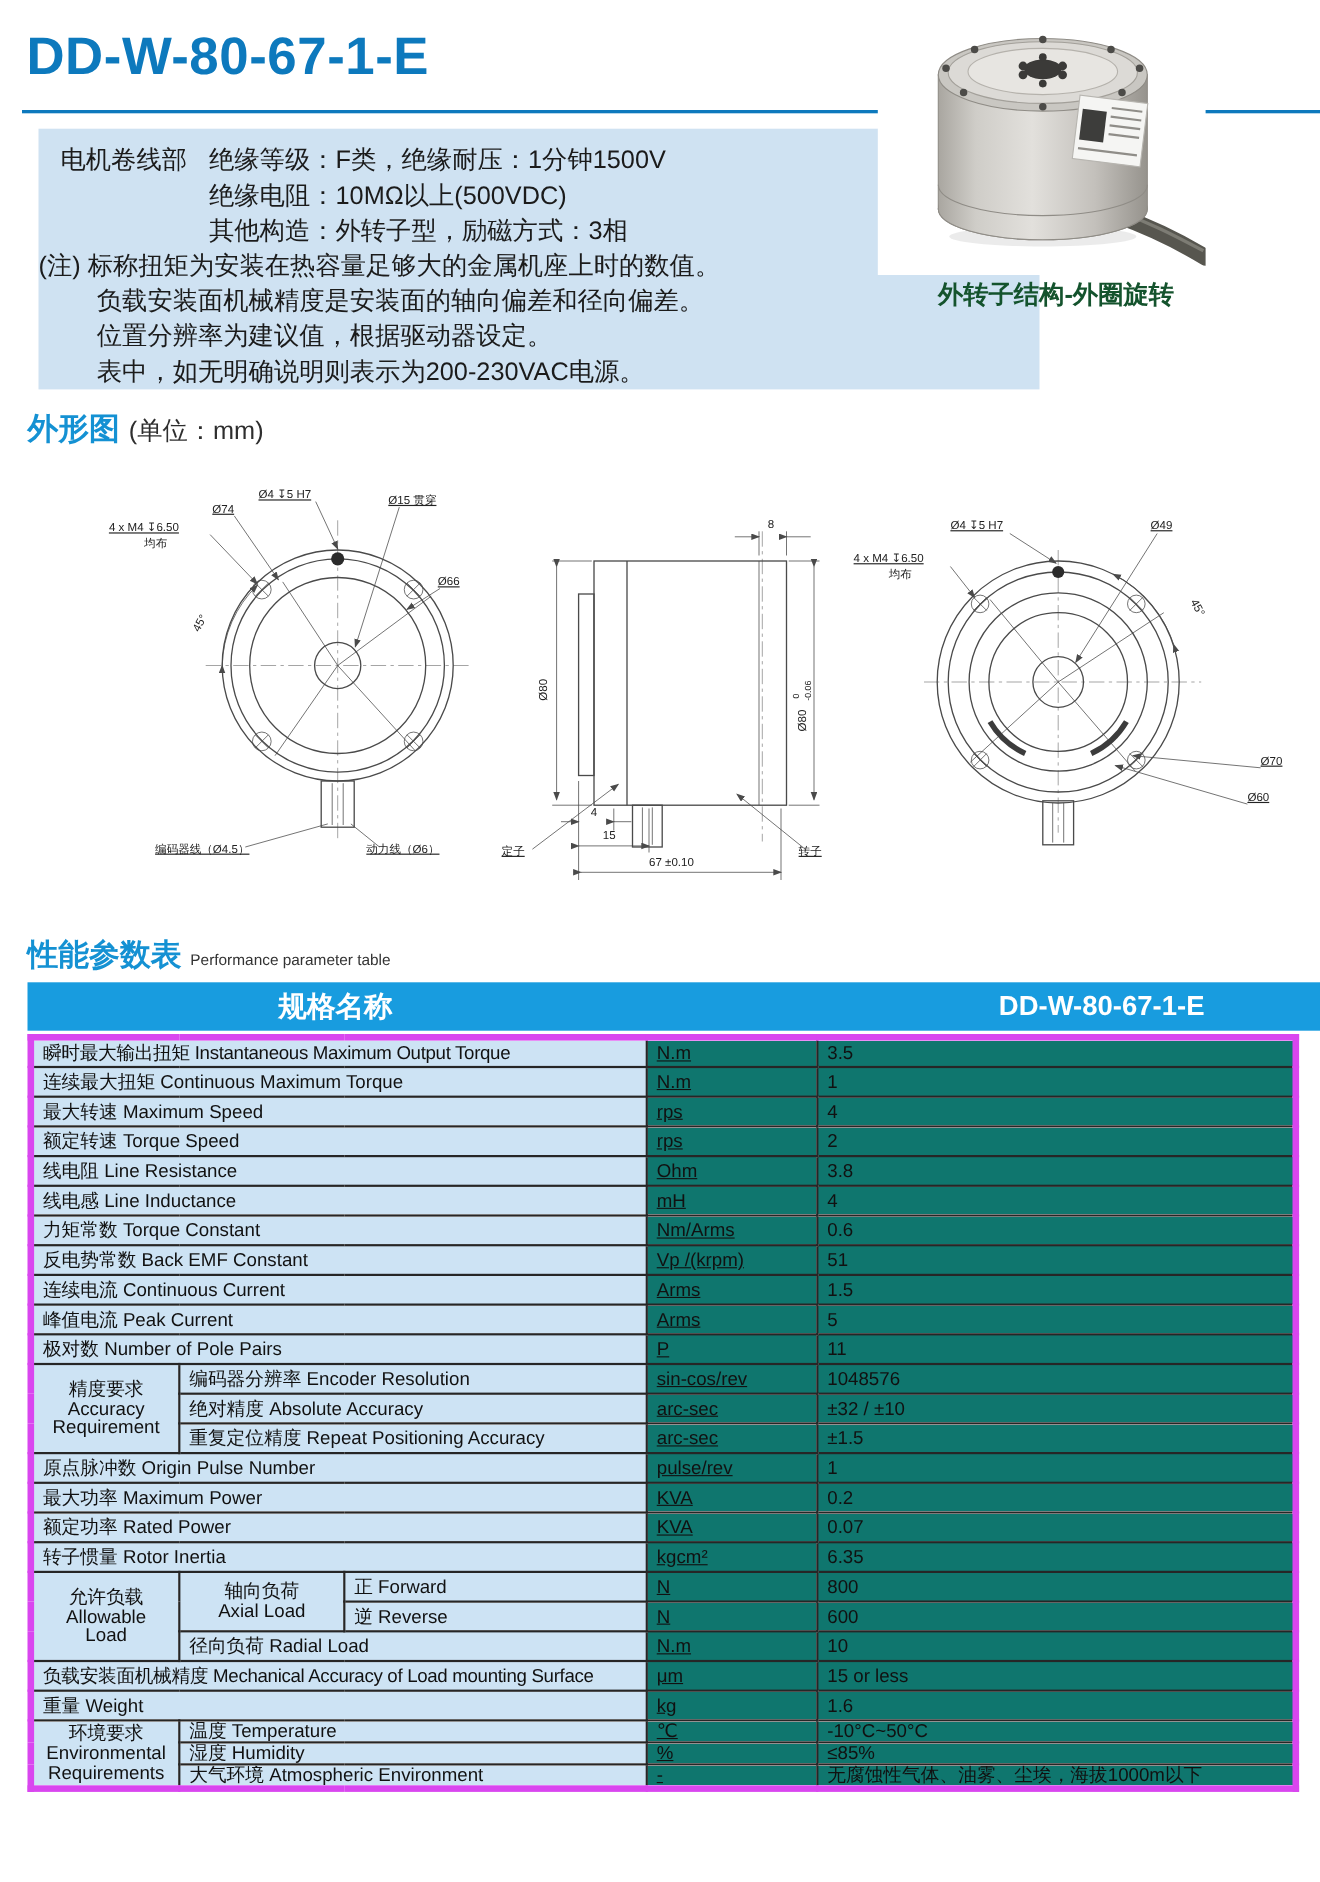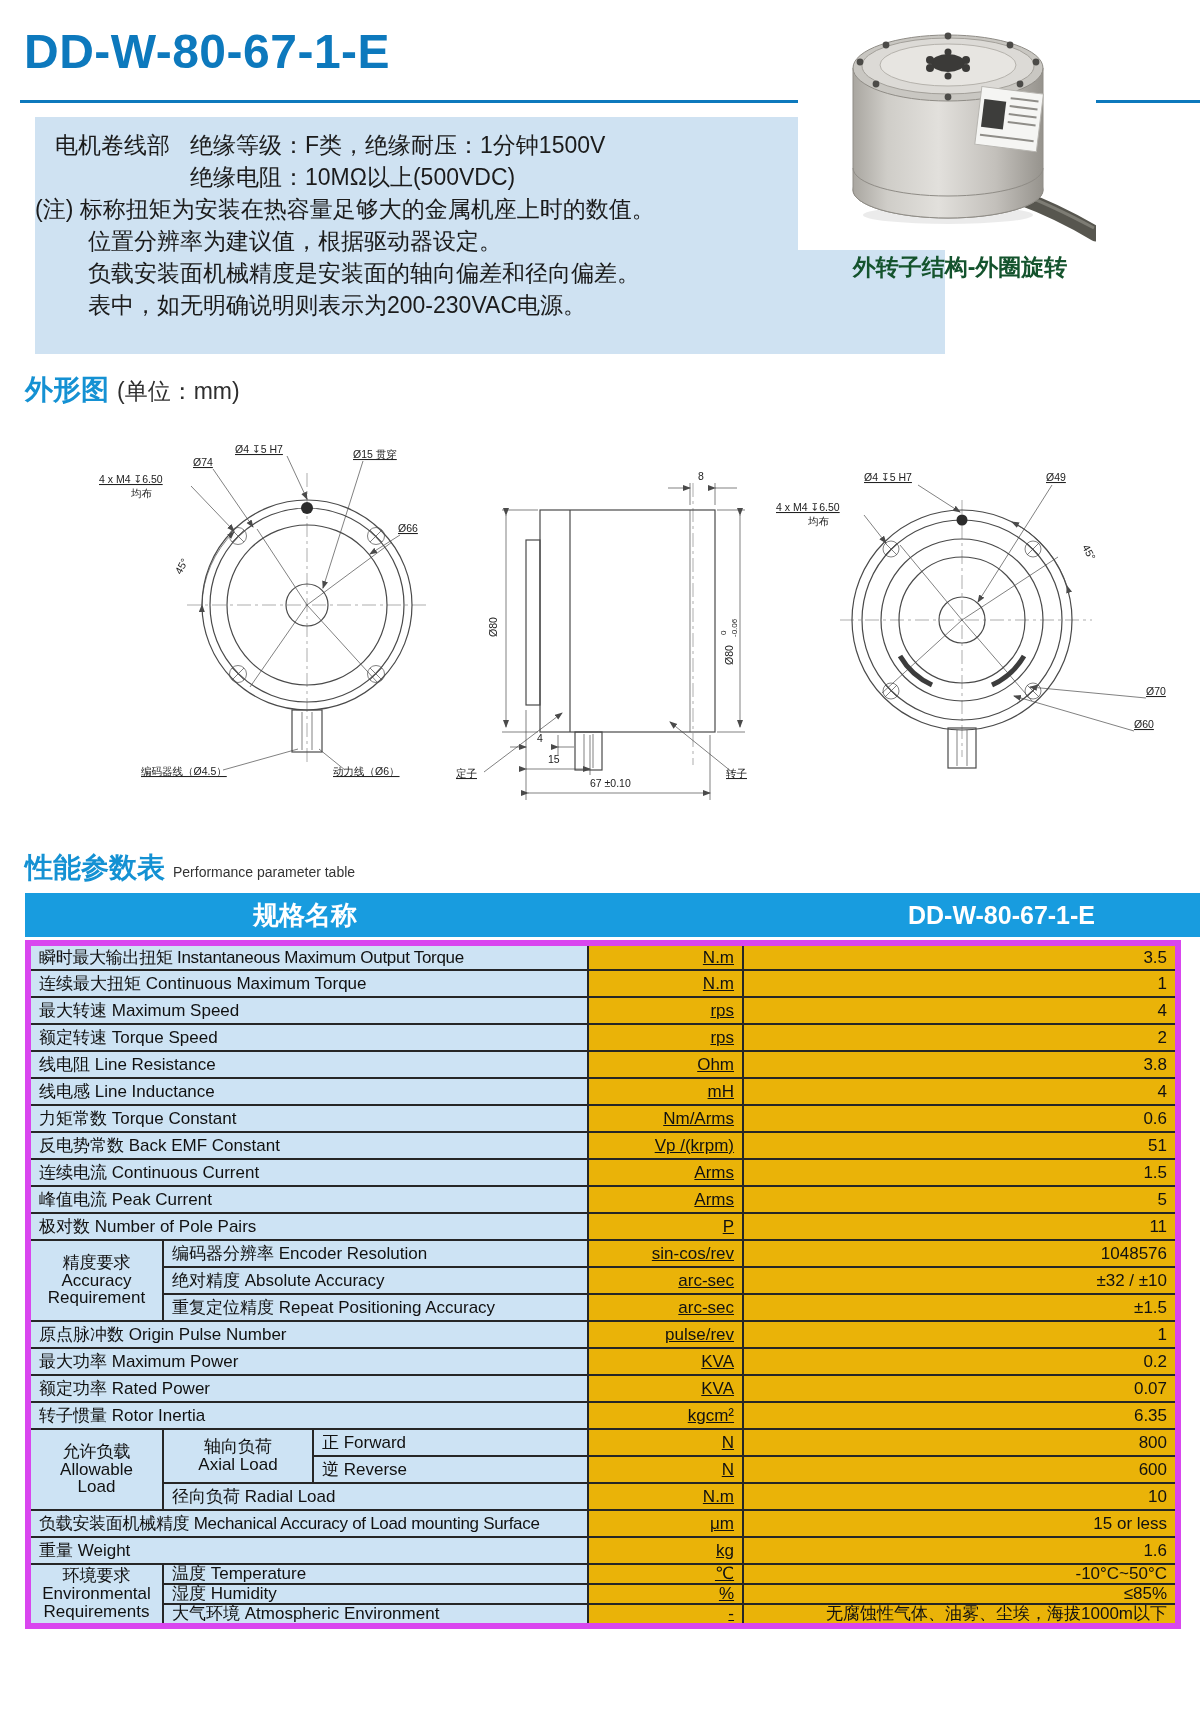--- a/index.html
+++ b/index.html
@@ -48,34 +48,35 @@
   #tbl-header .hspec{position:absolute;left:0;top:0;width:560px;height:44px;line-height:44px;text-align:center;color:#fff;font-size:26px;font-weight:bold}
   #tbl-header .hmodel{position:absolute;right:0;top:0;width:435px;height:44px;line-height:44px;text-align:center;color:#fff;font-size:25px;font-weight:bold}
 
   #spec-table{position:absolute;left:25px;top:940px;width:1150px;border-collapse:collapse;table-layout:fixed;border:6px solid #d946ef}
   #spec-table td{border:2px solid #262626;font-size:17px;padding:0 8px;vertical-align:middle;line-height:1.05;overflow:hidden}
   #spec-table tr{height:27px}
   #spec-table tr.tall{height:16px}
   td.l{background:#cde3f4;text-align:left}
   td.l.small{font-size:15px;letter-spacing:-.3px}
   td.g{background:#cde3f4;text-align:center;white-space:pre-line;line-height:19px;padding:0 2px}
-  td.u,td.v{background:#eab308;text-align:right;padding:0 4px}
+  td.u,td.v{background:#0f766e;text-align:left;padding:0 4px}
 </style>
 </head>
 <body>
 
 <div class="abs" id="page-title">DD-W-80-67-1-E</div>
 <div class="abs" id="title-rule"></div>
 
 <div class="abs" id="info-box">
   <div class="infoline"><span class="il-label">电机卷线部</span><span>绝缘等级：F类，绝缘耐压：1分钟1500V</span></div>
   <div class="infoline ind-a">绝缘电阻：10MΩ以上(500VDC)</div>
+  <div class="infoline ind-a">其他构造：外转子型，励磁方式：3相</div>
   <div class="infoline ind-b">(注) 标称扭矩为安装在热容量足够大的金属机座上时的数值。</div>
+  <div class="infoline ind-c">负载安装面机械精度是安装面的轴向偏差和径向偏差。</div>
   <div class="infoline ind-c">位置分辨率为建议值，根据驱动器设定。</div>
-  <div class="infoline ind-c">负载安装面机械精度是安装面的轴向偏差和径向偏差。</div>
   <div class="infoline ind-c">表中，如无明确说明则表示为200-230VAC电源。</div>
 </div>
 
 <div class="abs" id="product-photo">
   <svg width="298" height="250" viewBox="0 0 298 250">
     <defs>
       <linearGradient id="gBody" x1="0" y1="0" x2="1" y2="0">
         <stop offset="0" stop-color="#a9a6a0"></stop>
           <stop offset=".18" stop-color="#cfcdc8"></stop>
         <stop offset=".45" stop-color="#e2e0dc"></stop>

